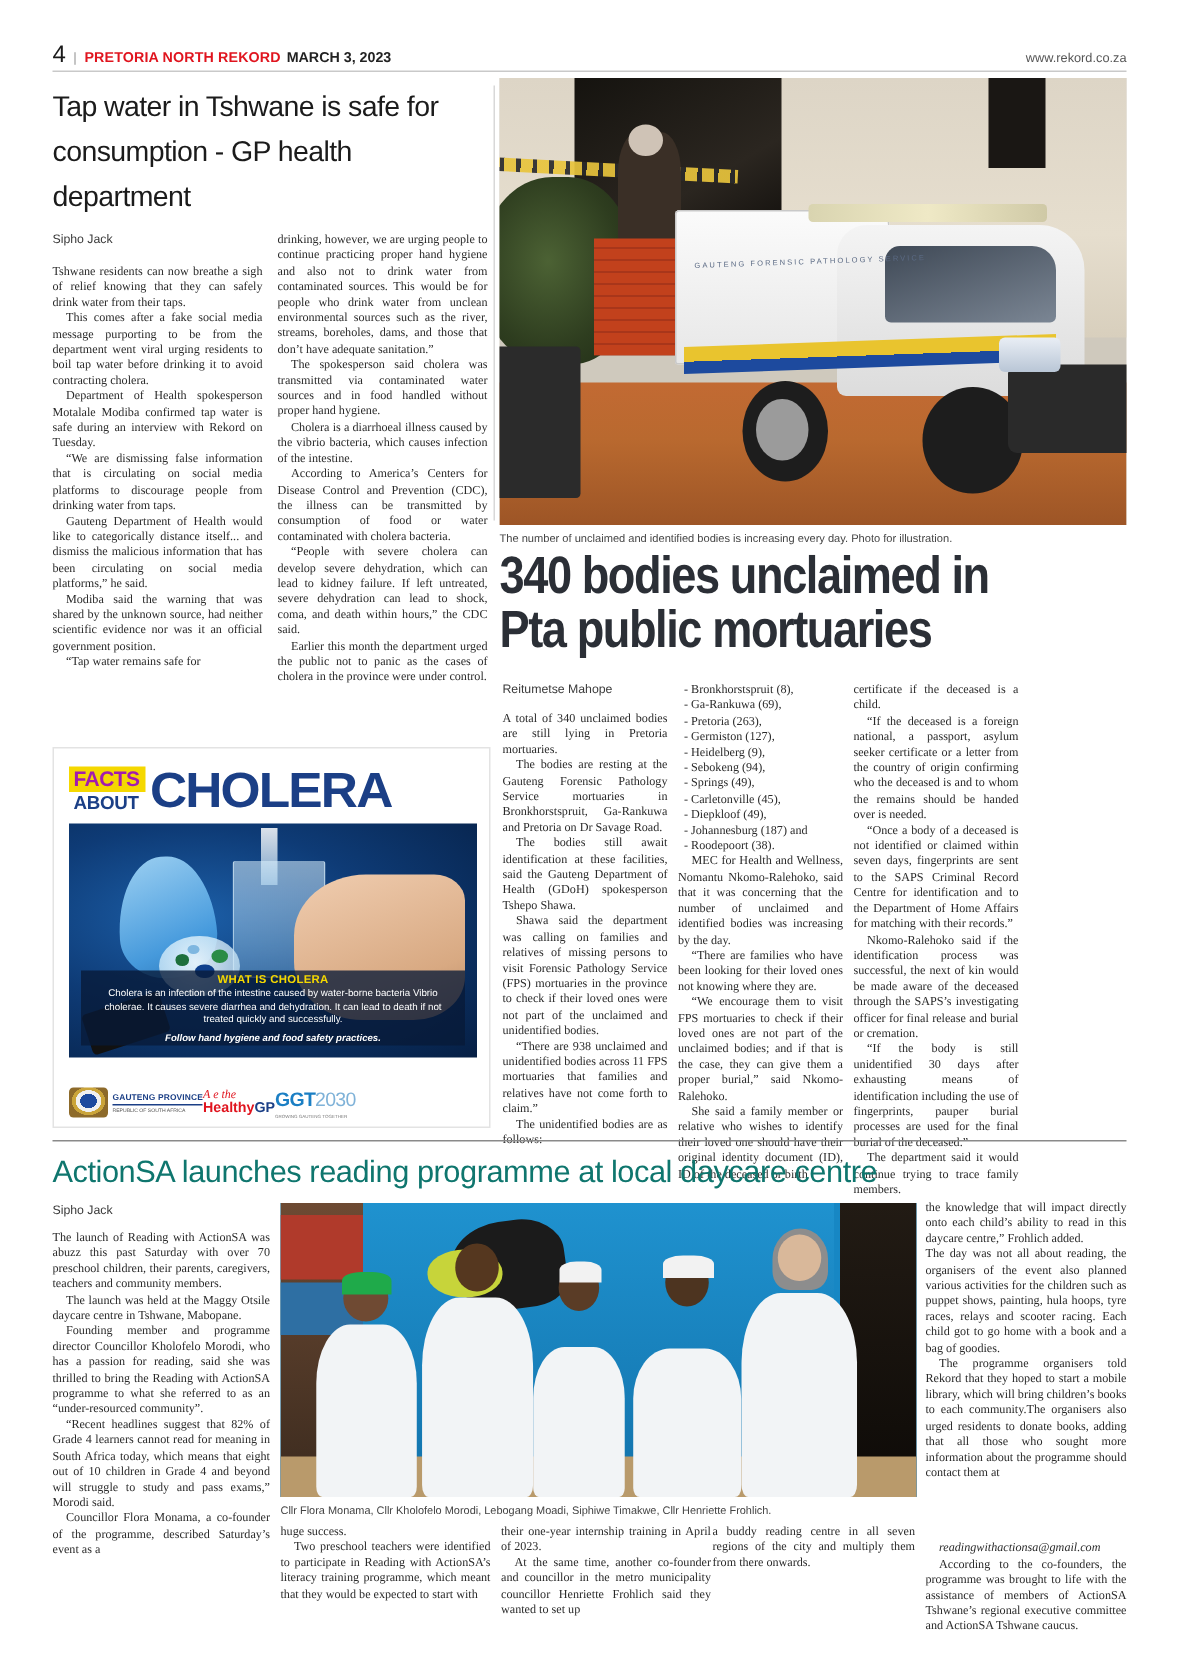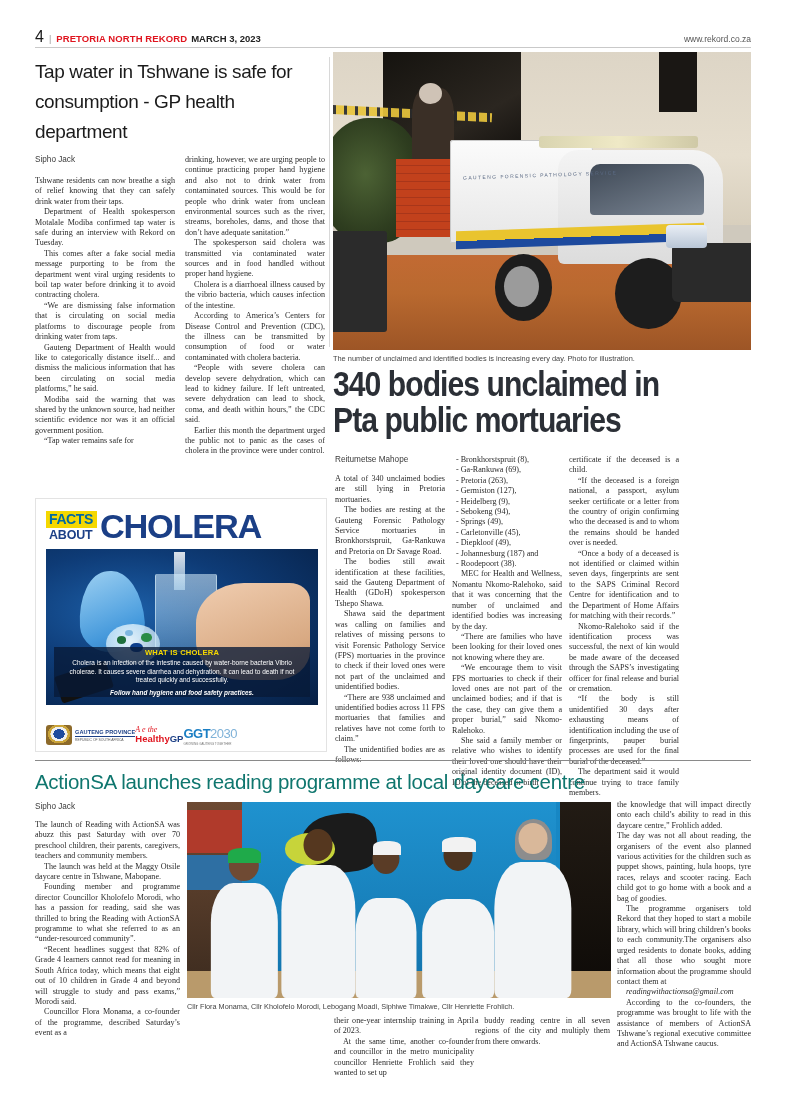--- a/index.html
+++ b/index.html
@@ -28,21 +28,21 @@
   }
 
   
   .col { font-size: 8.1px; line-height: 10.4px; text-align: justify; hyphens: auto; color:#2a2a2a; }
   .col p { text-indent: 9px; }
   .col p.first { text-indent: 0; }
   .byline {
     font-family: "Liberation Sans", sans-serif;
     font-size: 8.2px; color: #3a3a3a; margin-bottom: 7px;
   }
-  .it { font-style: italic; }
+  .it { font-style: italic; margin-top: 40px; }
 
   
   .a1-head {
     position: absolute; left: 35px; top: 57px; width: 290px;
     font-family: "Liberation Sans", sans-serif;
     font-size: 19px; line-height: 30px; font-weight: normal;
     letter-spacing: -0.4px; color: #1b1b1b;
   }
   .a1-byline { position: absolute; left: 35px; top: 155px; width: 140px; }
   .a1-c1 { position: absolute; left: 35px; top: 176px; width: 140px; height: 300px; }
@@ -104,21 +104,21 @@
     background: #ffffff; border: 1px solid #e3e3e3;
   }
   .ad-title {
     position: absolute; left: 10px; top: 7px; width: 276px; height: 40px;
     display: flex; align-items: center;
   }
   .ad-facts {
     display: flex; flex-direction: column; align-items: flex-start; margin-right: 3px;
   }
   .ad-facts .f1 {
-    background: #f5d800; color: #0369a1; font-family:"Liberation Sans",sans-serif;
+    background: #f5d800; color: #a21caf; font-family:"Liberation Sans",sans-serif;
     font-weight: bold; font-size: 14px; line-height: 15px; padding: 1px 4px 1px 3px;
     letter-spacing: -0.4px;
   }
   .ad-facts .f2 {
     color: #1b3f86; font-family:"Liberation Sans",sans-serif;
     font-weight: bold; font-size: 12.5px; line-height: 14px; padding-left: 3px;
     letter-spacing: -0.2px;
   }
   .ad-chol {
     color: #1b3f86; font-family:"Liberation Sans",sans-serif; font-weight: bold;
@@ -279,22 +279,22 @@
     <span class="mh-pub">PRETORIA NORTH REKORD</span>
     <span class="mh-date">MARCH 3, 2023</span>
     <span class="mh-url">www.rekord.co.za</span>
   </div>
   <div class="rule-top"></div>
 
   <h1 class="a1-head">Tap water in Tshwane is safe for consumption - GP health department</h1>
   <div class="a1-byline byline">Sipho Jack</div>
   <div class="a1-c1 col">
       <p class="first">Tshwane residents can now breathe a sigh of relief knowing that they can safely drink water from their taps.</p>
+      <p>This comes after a fake social media message purporting to be from the department went viral urging residents to boil tap water before drinking it to avoid contracting cholera.</p>
       <p>Department of Health spokesperson Motalale Modiba confirmed tap water is safe during an interview with Rekord on Tuesday.</p>
-      <p>This comes after a fake social media message purporting to be from the department went viral urging residents to boil tap water before drinking it to avoid contracting cholera.</p>
       <p>“We are dismissing false information that is circulating on social media platforms to discourage people from drinking water from taps.</p>
       <p>Gauteng Department of Health would like to categorically distance itself... and dismiss the malicious information that has been circulating on social media platforms,” he said.</p>
       <p>Modiba said the warning that was shared by the unknown source, had neither scientific evidence nor was it an official government position.</p>
       <p>“Tap water remains safe for</p>
     </div>
   <div class="a1-c2 col">
       <p class="first">drinking, however, we are urging people to continue practicing proper hand hygiene and also not to drink water from contaminated sources. This would be for people who drink water from unclean environmental sources such as the river, streams, boreholes, dams, and those that don’t have adequate sanitation.”</p>
       <p>The spokesperson said cholera was transmitted via contaminated water sources and in food handled without proper hand hygiene.</p>
       <p>Cholera is a diarrhoeal illness caused by the vibrio bacteria, which causes infection of the intestine.</p>
       <p>According to America’s Centers for Disease Control and Prevention (CDC), the illness can be transmitted by consumption of food or water contaminated with cholera bacteria.</p>
@@ -462,20 +462,24 @@
         <div class="cap"></div>
       </div>
     <div class="person pp5">
         <div class="b"></div>
         <div class="hair"></div>
         <div class="h"></div>
       </div>
   </div>
   <div class="cap2">Cllr Flora Monama, Cllr Kholofelo Morodi, Lebogang Moadi, Siphiwe Timakwe, Cllr Henriette Frohlich.</div>
 
+  <div class="a3-c2 col">
+      <p class="first">huge success.</p>
+      <p>Two preschool teachers were identified to participate in Reading with ActionSA’s literacy training programme, which meant that they would be expected to start with</p>
+    </div>
   <div class="a3-c3 col">
       <p class="first">their one-year internship training in April of 2023.</p>
       <p>At the same time, another co-founder and councillor in the metro municipality councillor Henriette Frohlich said they wanted to set up</p>
     </div>
   <div class="a3-c4 col">
       <p class="first">a buddy reading centre in all seven regions of the city and multiply them from there onwards.</p>
     </div>
   <div class="a3-c5 col">
     <p class="first">the knowledge that will impact directly onto each child’s ability to read in this daycare centre,” Frohlich added.</p>
     <div>

